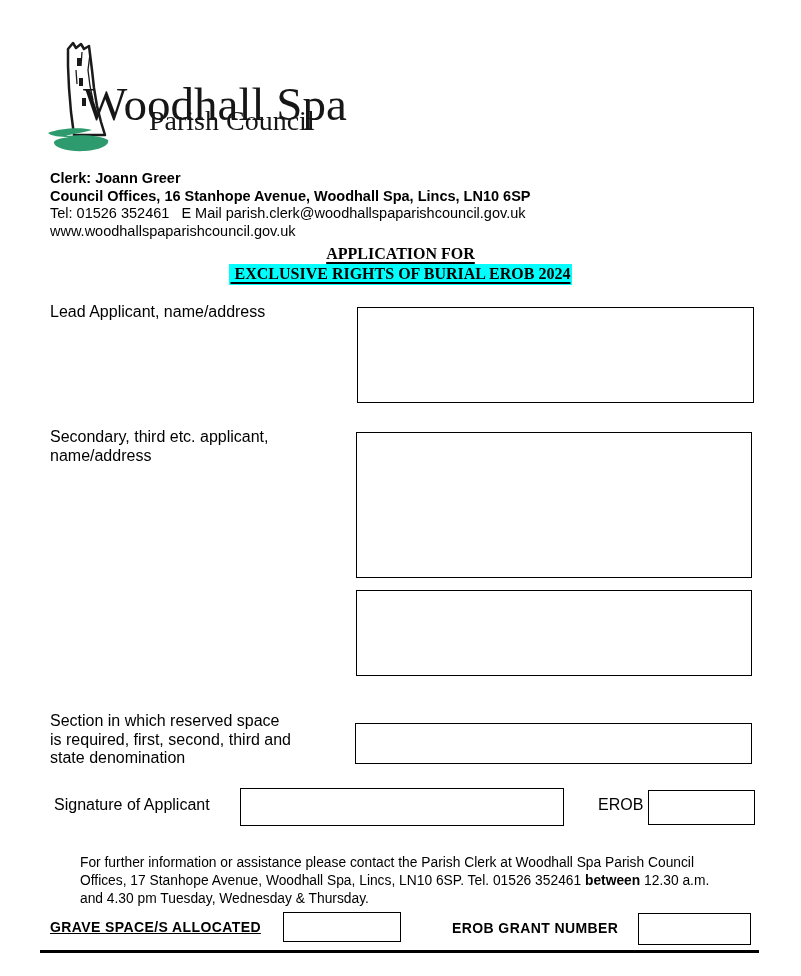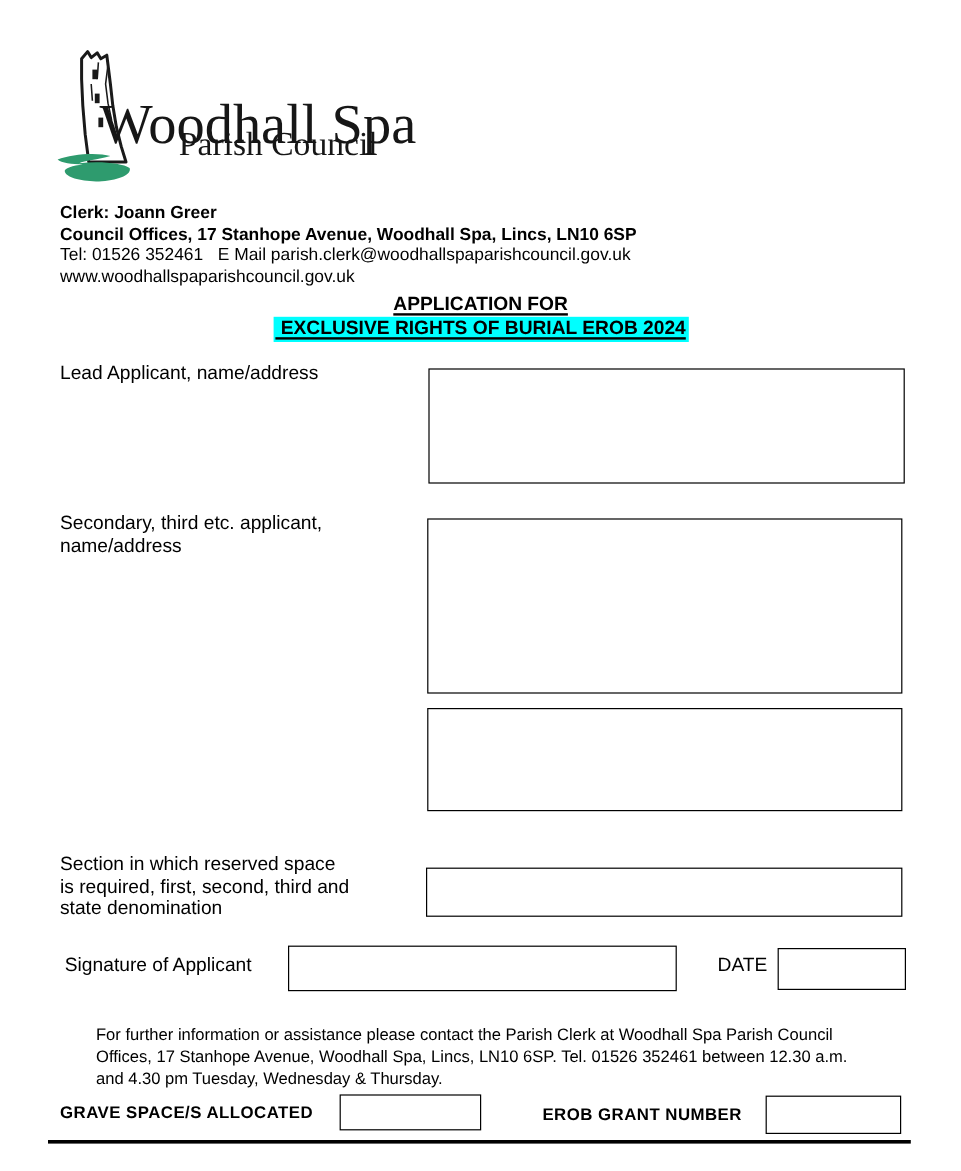--- a/index.html
+++ b/index.html
@@ -13,31 +13,31 @@
                font-size:47px; line-height:48px; color:#161616; letter-spacing:0px; }
   .logo-sub  { position:absolute; left:149px; top:108px; font-family:"Liberation Serif", serif;
                font-size:28px; line-height:26px; color:#161616; }
 
   
   .contact { position:absolute; left:50px; top:170px; font-size:14.5px; line-height:17.5px; }
   .contact .b { font-weight:bold; }
   .contact .pre { white-space:pre; }
 
   
-  .title-line { position:absolute; left:0; width:801px; text-align:center; font-weight:bold; font-size:16px; }
+  .title-line { position:absolute; left:0; width:801px; text-align:center; font-weight:bold; font-size:16px;font-family:Liberation Serif, serif; }
   .title-line span { text-decoration:underline; text-decoration-thickness:2px; text-underline-offset:3px; white-space:pre; padding:1px 2px 3px 2px; }
 
   
   .label { position:absolute; font-size:16px; line-height:18.5px; white-space:pre-line; }
   .box { position:absolute; border:1.5px solid #000; background:#fff; font-size:14px; padding:3px 5px; }
 
   .office-label { position:absolute; font-weight:bold; font-size:14px; letter-spacing:0.4px; }
 
   .footer { position:absolute; left:50px; top:854px; width:706px; font-size:13.8px; line-height:18px; white-space:pre-line;margin-left:30px; }
-  .footer b { font-weight:normal; }
+  .footer b { font-weight:bold; }
 
   .rule { position:absolute; left:40px; top:950px; width:719px; height:3px; background:#000; }
 </style>
 </head>
 <body>
 
 <div class="page">
 
   <svg class="abs" style="left:46px; top:40px;" width="94" height="114" viewBox="0 0 94 114">
     <path d="M22,9 L27,3 L30,8 L35,4 L38,9 L43,6 L44,14 L46,30 L48,48 L51,66 L55,82 L59,95 L28,95 L25,72 L23,48 L22,26 Z" fill="#ffffff" stroke="#1a1a1a" stroke-width="2.5" stroke-linejoin="round"></path>
@@ -45,21 +45,21 @@
     <rect x="31" y="18" width="4" height="8" fill="#1a1a1a"></rect>
     <rect x="33" y="38" width="4" height="8" fill="#1a1a1a"></rect>
     <rect x="36" y="58" width="4" height="8" fill="#1a1a1a"></rect>
     <path d="M2,93 C14,88 36,87 46,90 C36,93 24,94 20,96 C38,94 56,96 62,100 C64,105 54,110 39,111 C23,112 9,108 8,103 C7,100 15,98 23,97 C14,97 5,96 2,93 Z" style="fill: rgb(46, 155, 110);"></path>
   </svg>
   <div class="logo-name">Woodhall Spa</div>
   <div class="logo-sub">Parish Council</div>
 
   <div class="contact">
     <div class="b">Clerk: Joann Greer</div>
-    <div class="b">Council Offices, 17 Stanhope Avenue, Woodhall Spa, Lincs, LN10 6SP</div>
+    <div class="b">Council Offices, 16 Stanhope Avenue, Woodhall Spa, Lincs, LN10 6SP</div>
     <div class="pre">Tel: 01526 352461   E Mail parish.clerk@woodhallspaparishcouncil.gov.uk</div>
     <div>www.woodhallspaparishcouncil.gov.uk</div>
   </div>
 
   <div class="title-line" style="top:245px;">
     <span>APPLICATION FOR</span>
   </div>
   <div class="title-line" style="top:265px;">
     <span style="background-color: rgb(0, 255, 255);"> EXCLUSIVE RIGHTS OF BURIAL EROB 2024</span>
   </div>
@@ -73,27 +73,27 @@
 
   <div class="box" style="left:356px; top:590px; width:396px; height:86px;"></div>
 
   <div class="label" style="left:50px; top:712px; width:320px;">Section in which reserved space
 is required, first, second, third and
 state denomination</div>
   <div class="box" style="left:355px; top:723px; width:397px; height:41px;"></div>
 
   <div class="label" style="left:54px; top:796px;">Signature of Applicant</div>
   <div class="box" style="left:240px; top:788px; width:324px; height:38px;"></div>
-  <div class="label" style="left:598px; top:796px;">DATE</div>
+  <div class="label" style="left:598px; top:796px;">EROB</div>
   <div class="box" style="left:648px; top:790px; width:107px; height:35px;"></div>
 
   <div class="footer"><span>For further information or assistance please contact the Parish Clerk at Woodhall Spa Parish Council
 Offices, 17 Stanhope Avenue, Woodhall Spa, Lincs, LN10 6SP. Tel. 01526 352461 </span><b>between</b><span> 12.30 a.m.
 and 4.30 pm Tuesday, Wednesday &amp; Thursday.</span></div>
 
-  <div class="office-label" style="left:50px; top:919px;">GRAVE SPACE/S ALLOCATED</div>
+  <div class="office-label" style="left:50px; top:919px;text-decoration:underline;">GRAVE SPACE/S ALLOCATED</div>
   <div class="box" style="left:283px; top:912px; width:118px; height:30px;"></div>
   <div class="office-label" style="left:452px; top:920px;">EROB GRANT NUMBER</div>
   <div class="box" style="left:638px; top:913px; width:113px; height:32px;"></div>
 
   <div class="rule"></div>
 
 </div>
 
 </body></html>

